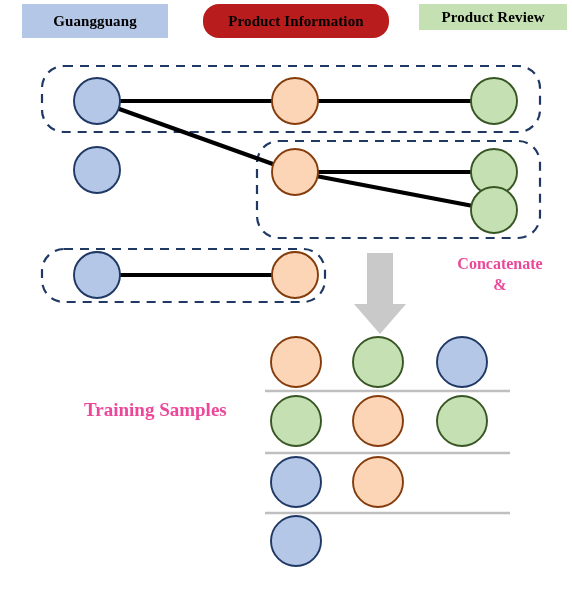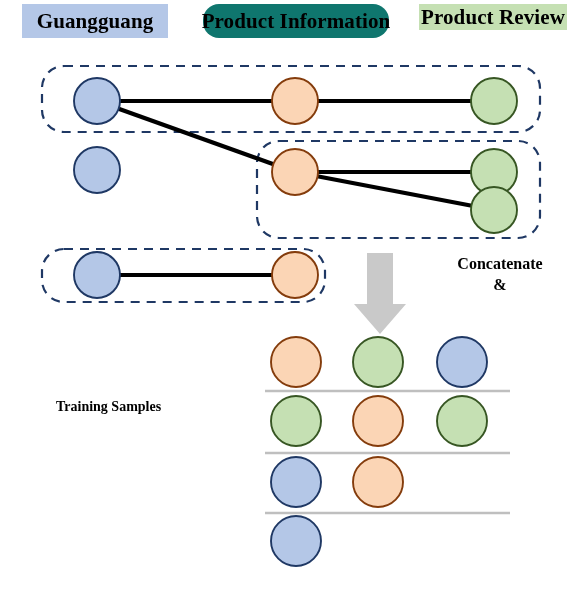--- a/index.html
+++ b/index.html
@@ -18,21 +18,21 @@
     overflow: hidden;
   }
 
   
   .legend-box {
     position: absolute;
     display: flex;
     align-items: center;
     justify-content: center;
     font-weight: bold;
-    font-size: 21px;
+    font-size: 15px;
     color: #000000;
     letter-spacing: 0.1px;
     white-space: nowrap;
   }
   #legend-guangguang {
     left: 22px;  top: 4px;  width: 146px; height: 34px;
     background: #b4c7e7;
   }
   #legend-product-information {
     left: 203px; top: 4px;  width: 186px; height: 34px;
@@ -49,46 +49,46 @@
     left: 0;
     top: 0;
     width: 572px;
     height: 598px;
   }
 
   
   .diagram-text {
     position: absolute;
     font-weight: bold;
-    color: #000000;
+    color: #ec4899;
     white-space: nowrap;
   }
   #concat-shuffle-label {
     left: 437px;
     top: 253px;
     width: 126px;
     text-align: center;
     font-size: 16px;
     line-height: 1.32;
   }
   #training-samples-label {
-    left: 56px;
+    left: 84px;
     top: 399px;
-    font-size: 14px;
+    font-size: 19px;
   }
 </style>
 </head>
 <body>
 
 <div id="canvas">
 
   <div class="legend-box" id="legend-guangguang" style="background: rgb(180, 199, 231);">
     <span>Guangguang</span>
   </div>
-  <div class="legend-box" id="legend-product-information" style="background: #0f766e; border-radius: 16px;">
+  <div class="legend-box" id="legend-product-information" style="background: #b91c1c; border-radius: 16px;">
     <span>Product Information</span>
   </div>
   <div class="legend-box" id="legend-product-review" style="background: rgb(197, 224, 179);">
     <span>Product Review</span>
   </div>
 
   <svg id="graph-svg" viewBox="0 0 572 598">
 
     <g id="dashed-boxes">
         <rect x="42" y="66" width="498" height="66" rx="22" ry="22" fill="none" stroke="#1f3864" stroke-width="2.2" stroke-dasharray="9 7"></rect>

